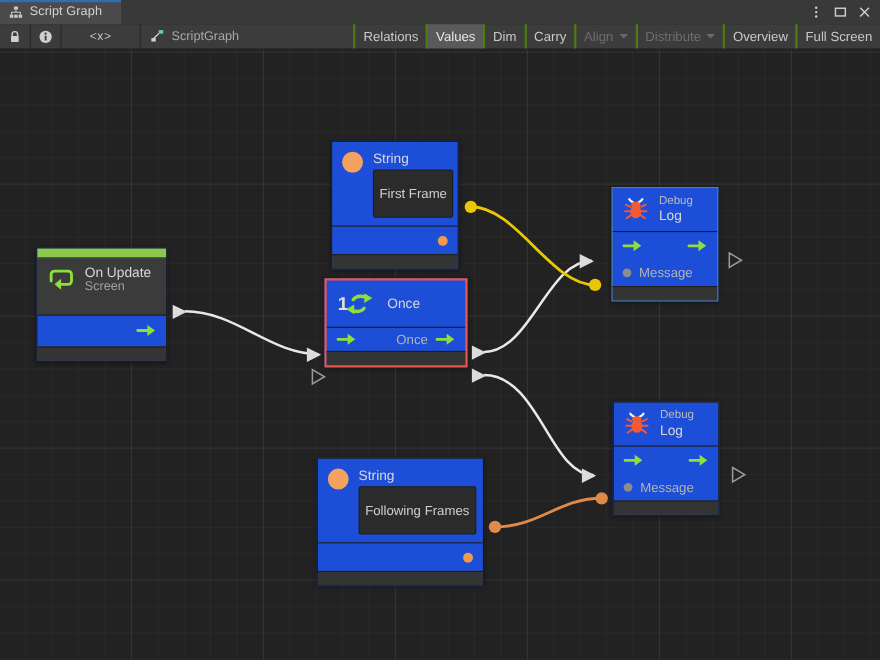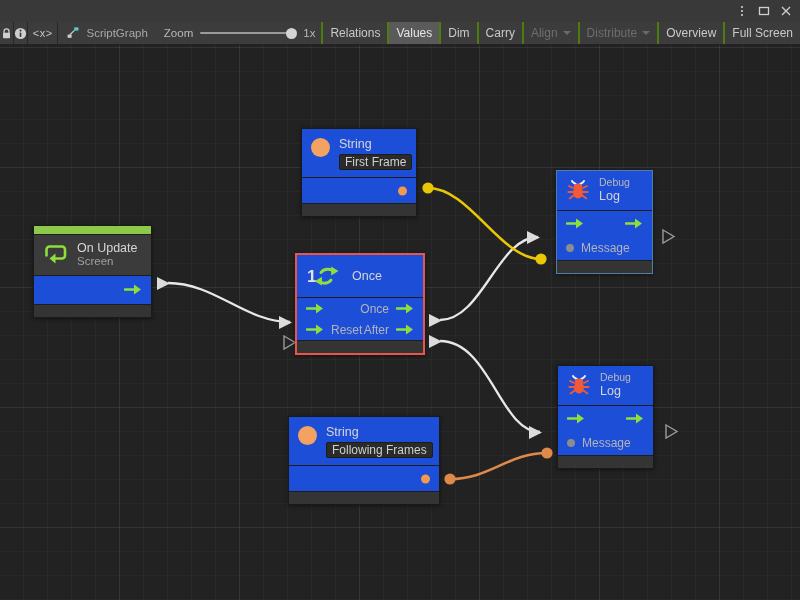--- a/index.html
+++ b/index.html
@@ -232,39 +232,39 @@
   }
   .arrow-glyph { display: block; flex: 0 0 auto; }
 
   
   #node-on-update { left: 33px; top: 180px; width: 119px; }
   #node-on-update .accent {
     height: 8px;
     background: #8ec84b;
     border-bottom: 1px solid #1d1d1d;
   }
-  #node-on-update .hdr { padding: 6px 8px 7px 8px; gap: 7px; background:#3b3b3b; }
+  #node-on-update .hdr { padding: 6px 8px 18px 8px; gap: 7px; background:#3b3b3b; }
 
   
   #node-once { left: 295px; top: 208px; width: 130px; border: 2px solid #e8554d; }
   #node-once .hdr { padding: 9px 10px 9px 10px; }
 
   
   .node-string { width: 118px; }
   #node-string-1 { left: 301px; top: 83px; width: 116px; }
   #node-string-2 { left: 288px; top: 371px; width: 152px; }
   .node-string .hdr { align-items: flex-start; padding: 8px 8px 7px 9px; gap: 9px; }
   .str-col { display: flex; flex-direction: column; gap: 3px; }
   .str-field {
     background: #2b2b2b;
     border: 1px solid #1c1c1c;
     border-radius: 2px;
     color: #cfcfcf;
     font-size: 12px;
-    padding: 0 5px;
+    padding: 14px 5px;
     box-sizing: border-box;
     white-space: nowrap;
   }
   .circle-orange {
     width: 19px; height: 19px; border-radius: 50%;
     background: #f4a261;
     flex: 0 0 auto;
     margin-top: 1px;
   }
   .out-row {
@@ -285,20 +285,30 @@
   #node-debug-1 { left: 556px; top: 125px; border: 1px solid #4f7fa8; }
   #node-debug-2 { left: 557px; top: 320px; }
   .node-debug .hdr { padding: 6px 8px 7px 8px; gap: 8px; }
 </style>
 </head>
 <body>
 
 <div id="app">
 
   <div class="titlebar">
+    <div class="tab">
+      <svg class="tab-icon" viewBox="0 0 14 14">
+        <rect x="5" y="1" width="4" height="3" fill="#c9c9c9"></rect>
+        <rect x="1" y="9" width="3.4" height="3" fill="#c9c9c9"></rect>
+        <rect x="5.3" y="9" width="3.4" height="3" fill="#c9c9c9"></rect>
+        <rect x="9.6" y="9" width="3.4" height="3" fill="#c9c9c9"></rect>
+        <path d="M7 4.2 V6.6 M2.7 9 V6.6 H11.3 V9" stroke="#c9c9c9" stroke-width="1" fill="none"></path>
+      </svg>
+      <span class="tab-label">Script Graph</span>
+    </div>
 
     <div class="win-controls">
       <div class="win-btn">
         <svg width="14" height="14" viewBox="0 0 14 14">
           <circle cx="7" cy="3" r="1.1" fill="#cfcfcf"></circle>
           <circle cx="7" cy="7" r="1.1" fill="#cfcfcf"></circle>
           <circle cx="7" cy="11" r="1.1" fill="#cfcfcf"></circle>
         </svg>
       </div>
       <div class="win-btn">
@@ -335,28 +345,20 @@
 
     <div class="tb-breadcrumb">
       <svg width="14" height="14" viewBox="0 0 14 14">
         <rect x="8.2" y="1.4" width="4.2" height="3.2" fill="#56d3c4"></rect>
         <rect x="1.6" y="8.6" width="4" height="3.2" fill="#cfcfcf"></rect>
         <path d="M8.4 4.4 L3.9 8.8" stroke="#cfcfcf" stroke-width="1.2" fill="none"></path>
       </svg>
       <span class="bc-label">ScriptGraph</span>
     </div>
 
-    <div class="zoom-group">
-      <span class="zoom-label">Zoom</span>
-      <div class="zoom-track">
-        <div class="rail"></div>
-        <div class="knob"></div>
-      </div>
-      <span class="zoom-value">1x</span>
-    </div>
 
     <div class="tb-spacer"></div>
 
     <div class="tb-btn">
       <span>Relations</span>
     </div>
     <div class="tb-btn active">
       <span>Values</span>
     </div>
     <div class="tb-btn">
@@ -480,36 +482,20 @@
             </svg>
           </div>
           <div class="port-side">
             <span class="port-label">Once</span>
             <svg class="arrow-glyph" width="18" height="13" viewBox="0 0 18 13">
               <path d="M1 6.5 H11" stroke="#8ede3c" stroke-width="2.6" stroke-linecap="round"></path>
               <polygon points="10,1.5 17,6.5 10,11.5" fill="#8ede3c"></polygon>
             </svg>
           </div>
         </div>
-        <div class="port-row">
-          <div class="port-side">
-            <svg class="arrow-glyph" width="18" height="13" viewBox="0 0 18 13">
-              <path d="M1 6.5 H11" stroke="#8ede3c" stroke-width="2.6" stroke-linecap="round"></path>
-              <polygon points="10,1.5 17,6.5 10,11.5" fill="#8ede3c"></polygon>
-            </svg>
-            <span class="port-label">Reset</span>
-          </div>
-          <div class="port-side">
-            <span class="port-label">After</span>
-            <svg class="arrow-glyph" width="18" height="13" viewBox="0 0 18 13">
-              <path d="M1 6.5 H11" stroke="#8ede3c" stroke-width="2.6" stroke-linecap="round"></path>
-              <polygon points="10,1.5 17,6.5 10,11.5" fill="#8ede3c"></polygon>
-            </svg>
-          </div>
-        </div>
       </div>
       <div class="footer"></div>
     </div>
 
     <div class="node node-string" id="node-string-2">
       <div class="hdr">
         <div class="circle-orange"></div>
         <div class="str-col">
           <span class="t-main">String</span>
           <span class="str-field">Following Frames</span>

